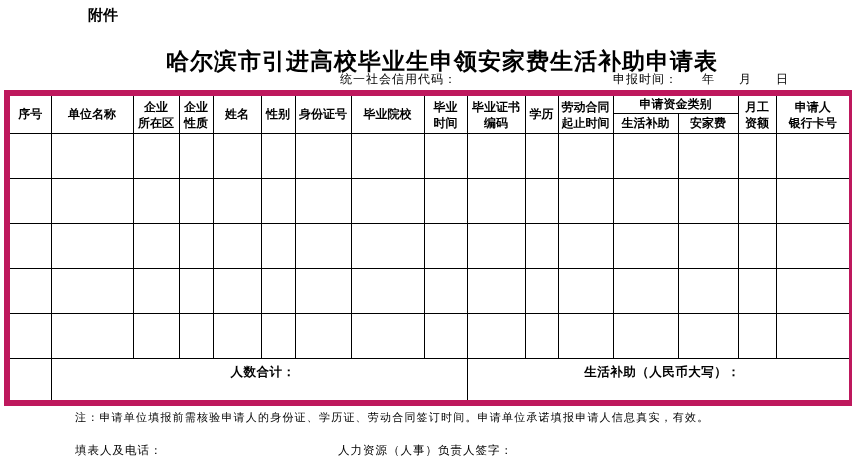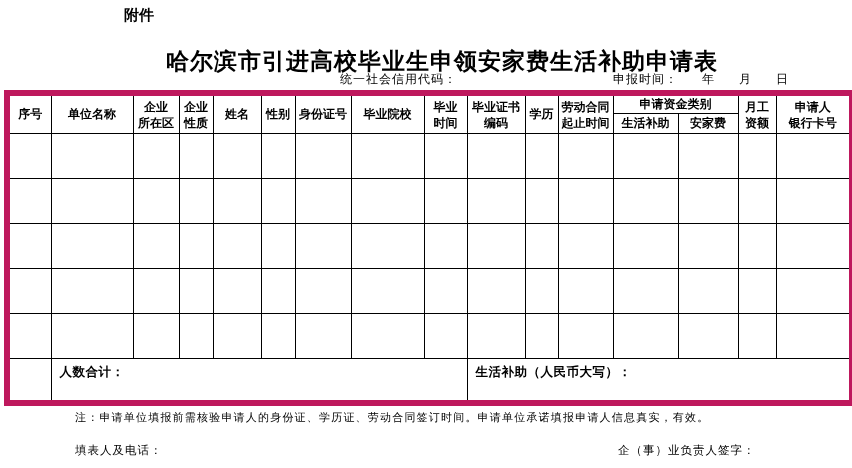--- a/index.html
+++ b/index.html
@@ -1,21 +1,21 @@
 <!DOCTYPE html>
 <html><head>
 <meta charset="utf-8">
 <style>
   html,body{margin:0;padding:0;}
   body{
     width:852px;height:468px;background:#ffffff;color:#000000;
     font-family:"DejaVu Sans","Liberation Sans",sans-serif;
     position:relative;overflow:hidden;
   }
-  .attachment{position:absolute;left:88px;top:6px;font-size:15px;font-weight:bold;margin-left:36px;}
+  .attachment{position:absolute;left:88px;top:6px;font-size:15px;font-weight:bold;}
   .title{position:absolute;left:0;top:30px;width:852px;margin:16px;text-align:center;
     font-size:23px;font-weight:bold;letter-spacing:1px;}
   .info-line{position:absolute;top:71px;left:0;width:852px;height:18px;font-size:12px;letter-spacing:1px;}
   .info-unit{position:absolute;left:75px;top:0;}
   .info-code{position:absolute;left:340px;top:0;}
   .info-time{position:absolute;left:600px;top:0;margin-left:13px;}
   .ymd{display:inline-block;margin-left:24px;}
 
   table.form-table{
     position:absolute;left:4px;top:90px;width:845px;
@@ -27,21 +27,21 @@
     font-size:12px;color:#000;
     text-align:center;vertical-align:middle;
     overflow:hidden;
   }
   .form-table th{font-weight:bold;}
   .form-table thead tr{height:20px;}
   .hl{line-height:16px;}
   tr.dr{height:45px;}
   tr.sum{height:44px;}
   td.sum-cell{
-    vertical-align:bottom;text-align:left;
+    vertical-align:bottom;text-align:center;
     padding:0 0 19px 8px;font-weight:bold;font-size:12.5px;letter-spacing:0.5px;
   }
   .note{position:absolute;left:75px;top:410px;width:770px;font-size:11px;letter-spacing:1.2px;}
   .footer-line{position:absolute;top:443px;left:0;width:852px;height:16px;font-size:11.5px;letter-spacing:1px;padding-left:44px;}
   .f-preparer{position:absolute;left:75px;top:0;}
   .f-hr{position:absolute;left:338px;top:0;}
   .f-owner{position:absolute;left:618px;top:0;}
 </style>
 </head>
 <body>
@@ -214,14 +214,14 @@
       <td colspan="8" class="sum-cell"><span>人数合计：</span></td>
       <td colspan="7" class="sum-cell"><span>生活补助（人民币大写）：</span></td>
     </tr>
   </tbody>
 </table>
 
 <div class="note">注：申请单位填报前需核验申请人的身份证、学历证、劳动合同签订时间。申请单位承诺填报申请人信息真实，有效。</div>
 
 <div class="footer-line">
   <span class="f-preparer">填表人及电话：</span>
-  <span class="f-owner">企（事）业负责人签字：</span>
+  <span class="f-hr">人力资源（人事）负责人签字：</span>
 </div>
 
 </body></html>

